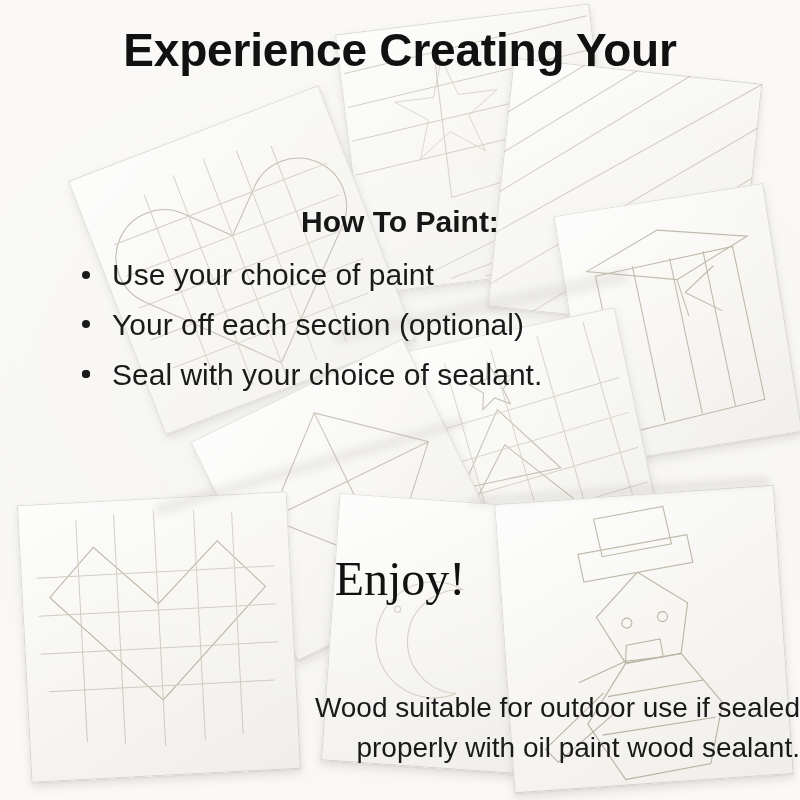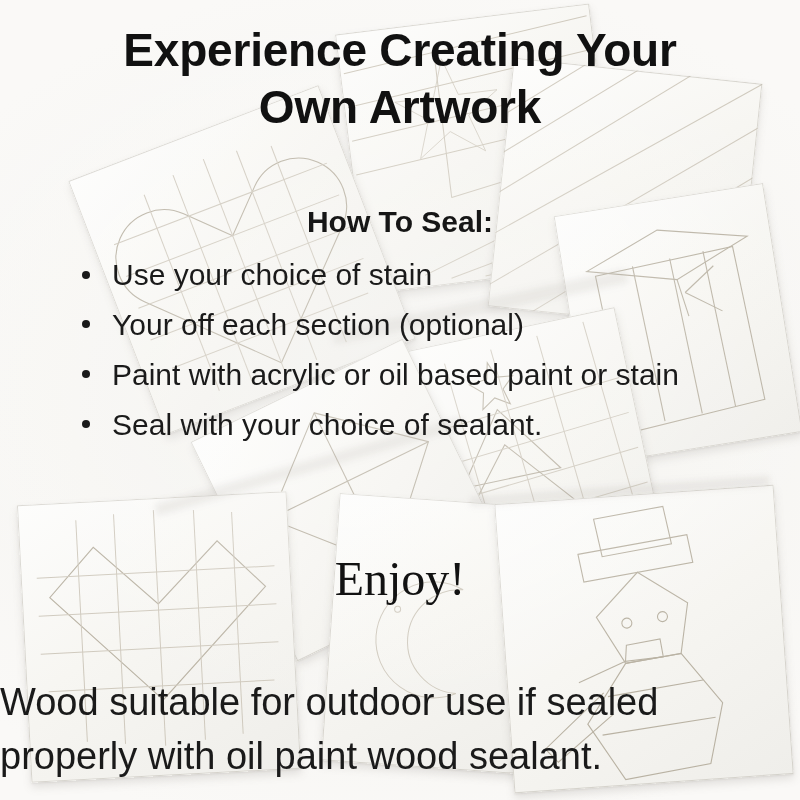--- a/index.html
+++ b/index.html
@@ -140,24 +140,25 @@
     text-align: center;
     font-size: 48px;
     color: #121212;
     font-family: Liberation Serif, serif;
   }
 
   .footnote {
     position: absolute;
     left: 0;
     right: 0;
-    text-align: left;
-    font-size: 38px;
+    text-align: right;
+    font-size: 28px;
     line-height: 1.42;
     color: #1a1a1a;
+    margin-top: 12px;
   }
 </style>
 </head>
 <body>
 
 <div id="canvas">
 
   <div id="photo">
 
     <div class="tile" style="left:350px; top:18px; width:256px; height:262px; transform:rotate(-7deg);">
@@ -327,37 +328,35 @@
 
     <div class="shadowbar" style="left:330px; top:300px; width:300px; height:14px; transform:rotate(-12deg);"></div>
     <div class="shadowbar" style="left:150px; top:460px; width:320px; height:12px; transform:rotate(-16deg);"></div>
     <div class="shadowbar" style="left:470px; top:486px; width:300px; height:10px; transform:rotate(-4deg);"></div>
   </div>
 
   <div id="overlay">
 
     <div class="title" style="top:22px;">
       <div>Experience Creating Your</div>
-      <div>Own Artwork</div>
-    </div>
-
-    <div class="subhead" style="top:205px;">How To Seal:</div>
+    </div>
+
+    <div class="subhead" style="top:205px;">How To Paint:</div>
 
     <ul class="bullets" style="top:252px;">
       <li>
         <span class="dot"></span>
-        <span>Use your choice of stain</span>
+        <span>Use your choice of paint</span>
       </li>
       <li>
         <span class="dot"></span>
         <span>Your off each section (optional)</span>
       </li>
       <li>
         <span class="dot"></span>
-        <span>Paint with acrylic or oil based paint or stain</span>
       </li>
       <li>
         <span class="dot"></span>
         <span>Seal with your choice of sealant.</span>
       </li>
     </ul>
 
     <div class="enjoy" style="top:551px;">Enjoy!</div>
 
     <div class="footnote" style="top:676px;">

